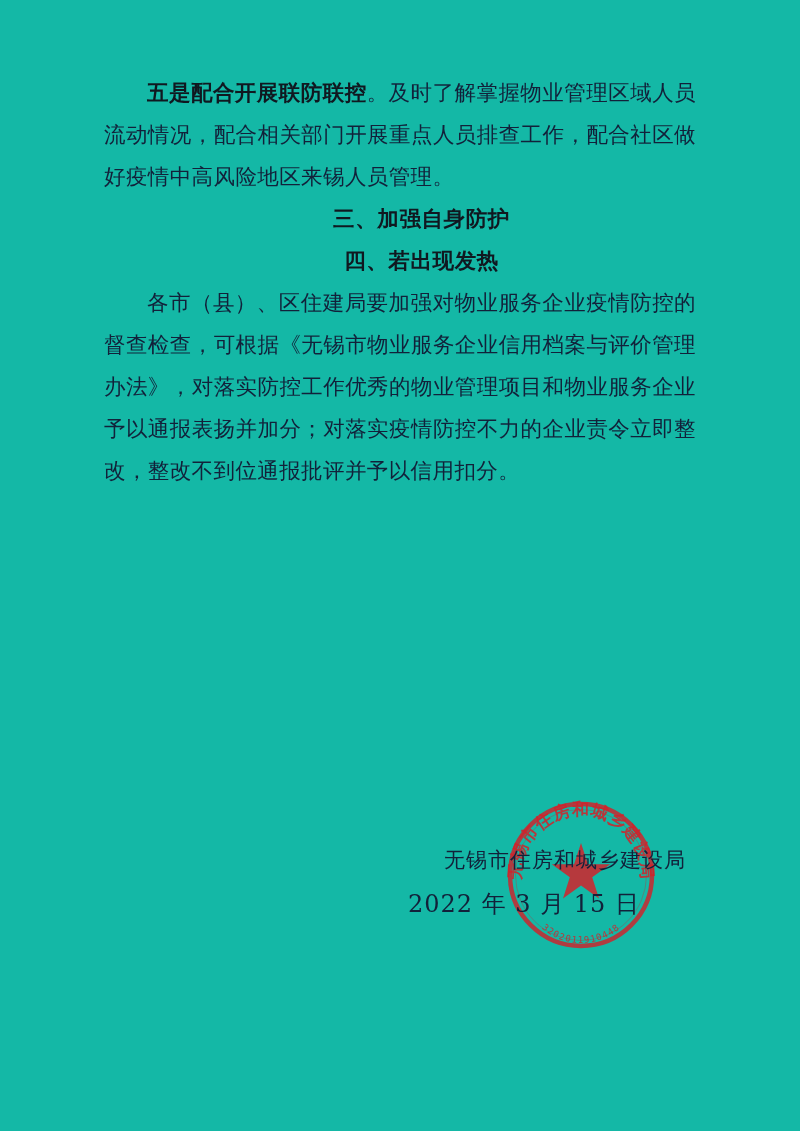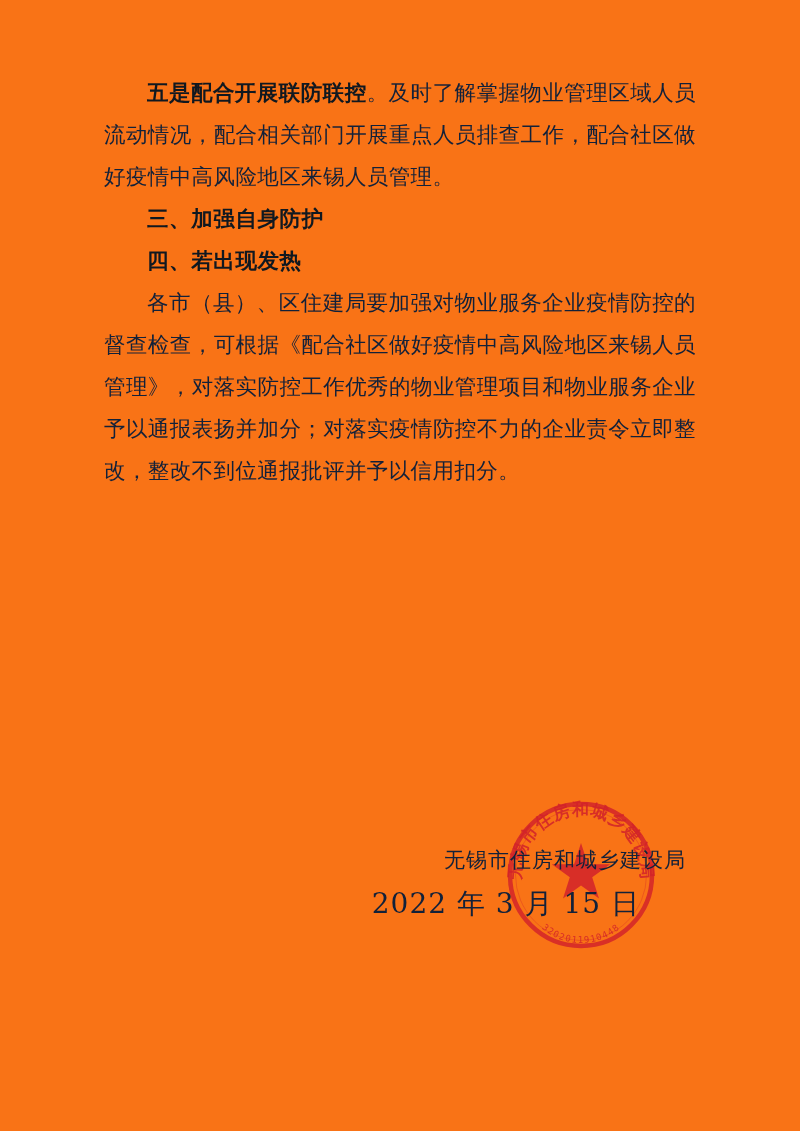--- a/index.html
+++ b/index.html
@@ -11,21 +11,21 @@
     width: 800px;
     height: 1131px;
     position: relative;
     font-family: "DejaVu Serif", "Liberation Serif", serif;
     color: #1a1a1a;
     overflow: hidden;
   }
   .page {
     position: absolute;
     inset: 0;
-    background: #f97316;
+    background: #14b8a6;
   }
   .doc-body {
     position: absolute;
     left: 104px;
     top: 72px;
     width: 592px;
   }
   .para {
     font-size: 21.5px;
     line-height: 42px;
@@ -44,37 +44,38 @@
     text-indent: 43px;
   }
   .heading {
     font-size: 21.5px;
     line-height: 42px;
     font-weight: bold;
     color: #101820;
     text-indent: 43px;
     margin: 0;
     letter-spacing: 0.6px;
+    text-align: center;
   }
   .sign-block {
     position: absolute;
     left: 104px;
     top: 838px;
     width: 592px;
     text-align: right;
   }
   .sign-line {
     font-size: 21px;
     line-height: 44px;
     color: #12213a;
     letter-spacing: 1px;
     padding-right: 10px;
   }
   .sign-date {
-    font-size: 28px;
+    font-size: 24px;
     line-height: 44px;
     color: #12213a;
     letter-spacing: 1px;
     padding-right: 56px;
   }
   
   .seal {
     position: absolute;
     left: 497px;
     top: 791px;
@@ -104,21 +105,21 @@
 
     <p class="para indent">
       <span class="lead-bold">五是配合开展联防联控</span><span>。及时了解掌握物业管理区域人员流动情况，配合相关部门开展重点人员排查工作，配合社区做好疫情中高风险地区来锡人员管理。</span>
     </p>
 
     <h2 class="heading">三、加强自身防护</h2>
 
 
     <h2 class="heading">四、若出现发热</h2>
 
-    <p class="para indent">各市（县）、区住建局要加强对物业服务企业疫情防控的督查检查，可根据《配合社区做好疫情中高风险地区来锡人员管理》，对落实防控工作优秀的物业管理项目和物业服务企业予以通报表扬并加分；对落实疫情防控不力的企业责令立即整改，整改不到位通报批评并予以信用扣分。</p>
+    <p class="para indent">各市（县）、区住建局要加强对物业服务企业疫情防控的督查检查，可根据《无锡市物业服务企业信用档案与评价管理办法》，对落实防控工作优秀的物业管理项目和物业服务企业予以通报表扬并加分；对落实疫情防控不力的企业责令立即整改，整改不到位通报批评并予以信用扣分。</p>
 
   </div>
 
   <div class="seal">
     <svg width="168" height="168" viewBox="0 0 168 168" xmlns="http://www.w3.org/2000/svg">
       <defs>
         <path id="ringpath" d="M 84,84 m -60,0 a 60,60 0 1,1 120,0" fill="none"></path>
         <path id="ringpath2" d="M 24,92 a 60,60 0 0,0 120,0" fill="none"></path>
       </defs>
       <g opacity="0.82" fill="none" stroke="#d2222a">

